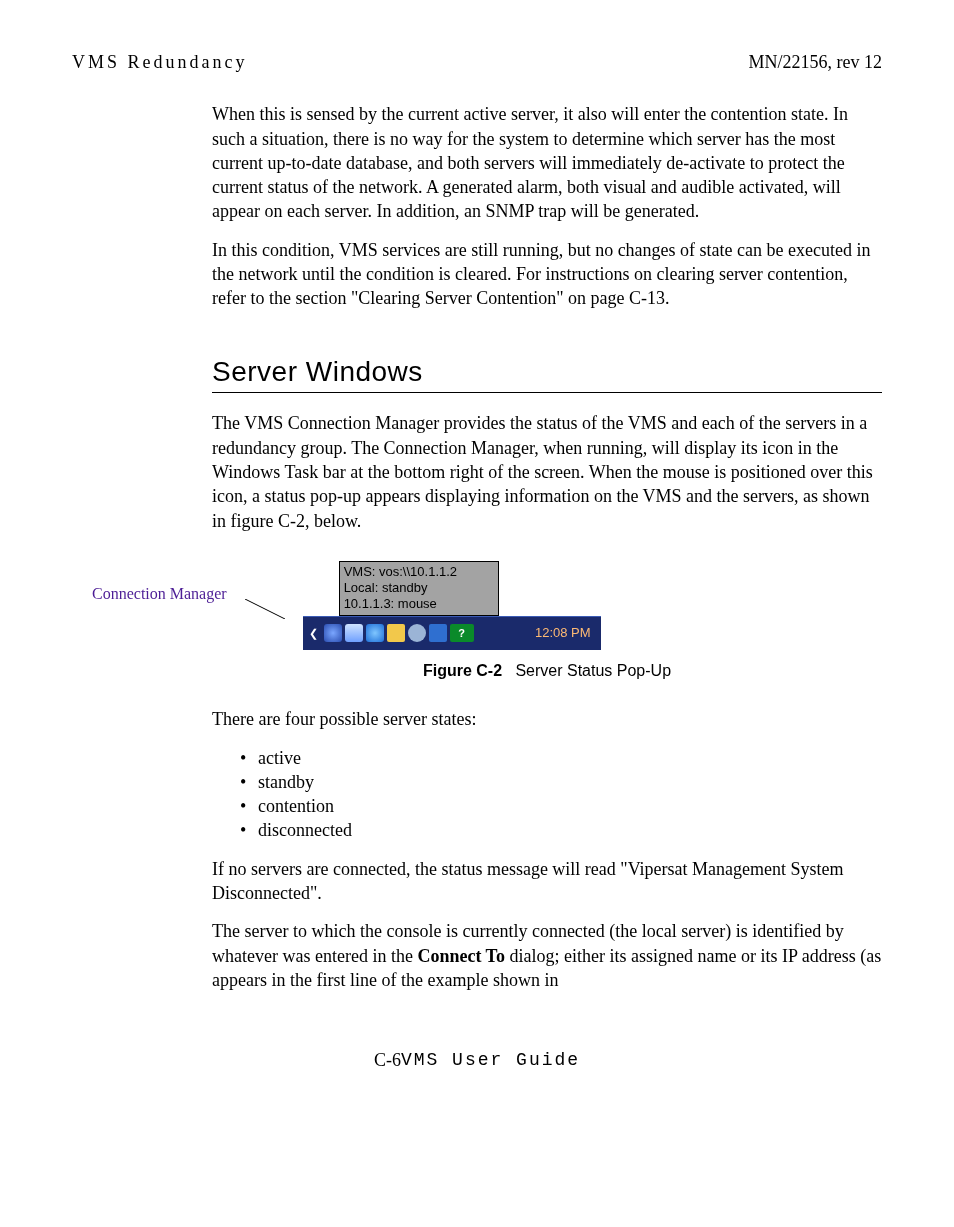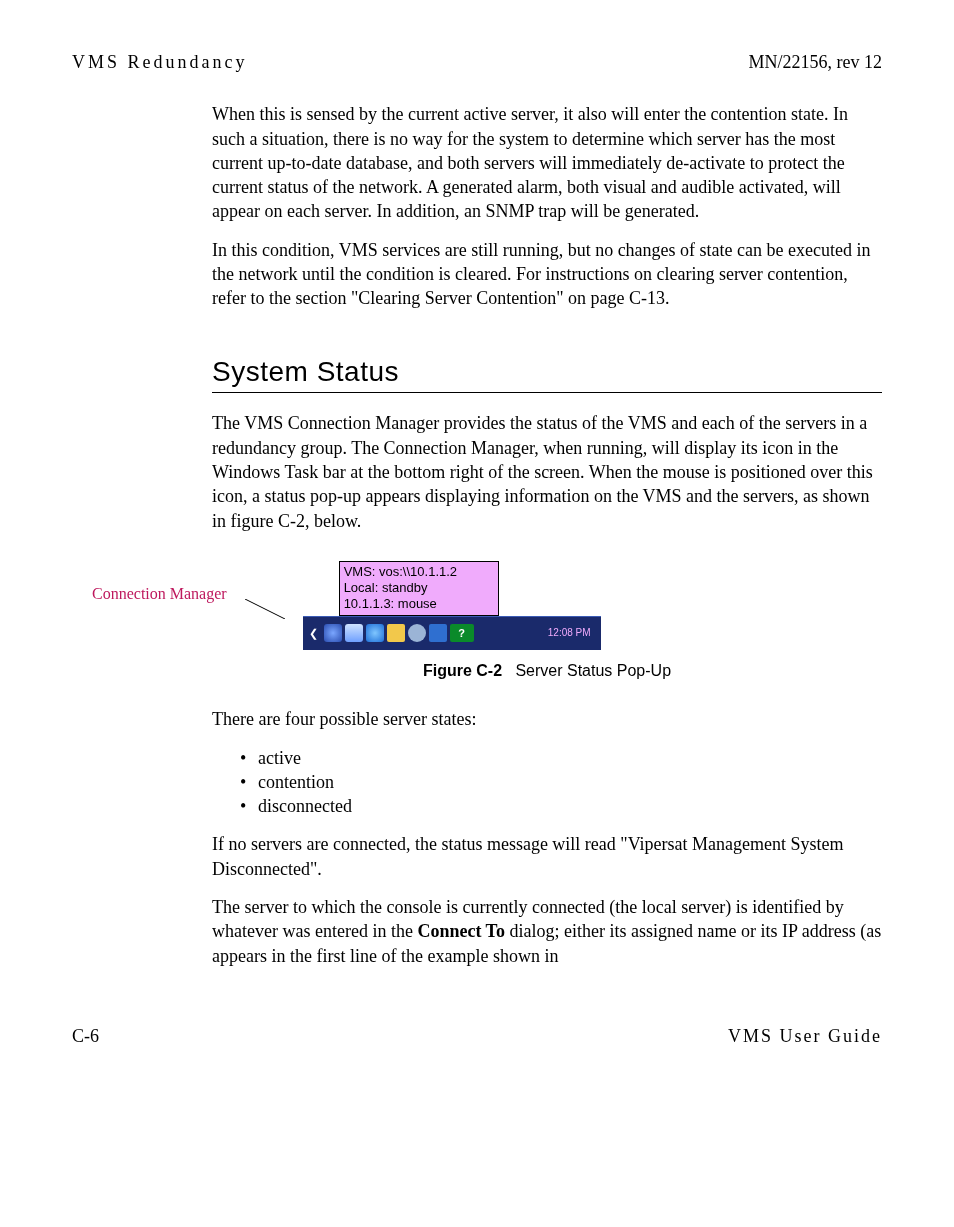--- a/index.html
+++ b/index.html
@@ -39,38 +39,38 @@
     letter-spacing: 0.5px;
   }
   .figure-area {
     margin: 28px 0 10px 0;
     display: flex;
     justify-content: flex-start;
     align-items: center;
     gap: 18px;
   }
   .conn-mgr-label {
-    color: #be185d;
+    color: #4c1d95;
     font-size: 16px;
     white-space: nowrap;
     margin-left: -120px;
     position: relative;
     top: -12px;
   }
   .pointer-line {
     width: 40px;
     height: 20px;
     position: relative;
     top: 4px;
   }
   .taskbar-wrap {
     display: inline-block;
   }
   .tooltip-box {
-    background: #f0abfc;
+    background: #a3a3a3;
     border: 1px solid #000;
     font-family: Tahoma, Arial, sans-serif;
     font-size: 13px;
     padding: 2px 4px;
     line-height: 1.25;
     width: 150px;
     margin-left: 36px;
     margin-bottom: 0;
   }
   .taskbar {
@@ -99,23 +99,23 @@
     color:#fff;
   }
   .ic1 { background: radial-gradient(circle,#7aa6ff,#2a4db0); }
   .ic2 { background: linear-gradient(#cfe3ff,#6fa0ff); }
   .ic3 { background: radial-gradient(circle,#7fc6ff,#1e6fd8); }
   .ic4 { background: #f2c84b; border-radius:2px; }
   .ic5 { background: #9bb4d6; border-radius:50%; }
   .ic6 { background: #2f6fd0; border-radius:2px; }
   .ic7 { background: #0a8a2a; color:#fff; font-weight:bold; border-radius:2px; padding:0 3px; font-family:Arial; }
   .clock {
-    color:#f0abfc;
+    color:#fdba74;
     font-family: Tahoma, Arial, sans-serif;
-    font-size: 10px;
+    font-size: 13px;
     margin-left:auto;
     padding-right:6px;
   }
   .figure-caption {
     text-align: center;
     font-family: Arial, Helvetica, sans-serif;
     font-size: 16px;
     margin: 10px 0 26px 0;
   }
   .figure-caption .fig-label { font-weight: bold; }
@@ -129,41 +129,41 @@
     padding: 0;
   }
   ul.states li::before {
     content: "•";
     font-size: 18px;
     display:inline-block;
     width: 18px;
   }
   .footer-row {
     display:flex;
-    justify-content: space-between;
+    justify-content: center;
     margin-top: 56px;
     font-size: 18px;
   }
-  .footer-right { letter-spacing: 2px; }
+  .footer-right { letter-spacing: 2px; font-family: Liberation Mono, monospace; }
   .bold { font-weight: bold; }
 </style>
 </head>
 <body>
 
 <div class="header-row">
   <span class="header-left">VMS Redundancy</span>
   <span class="header-right">MN/22156, rev 12</span>
 </div>
 
 <div class="content">
 
   <p class="para">When this is sensed by the current active server, it also will enter the contention state. In such a situation, there is no way for the system to determine which server has the most current up-to-date database, and both servers will immediately de-activate to protect the current status of the network. A generated alarm, both visual and audible activated, will appear on each server. In addition, an SNMP trap will be generated.</p>
   <p class="para">In this condition, VMS services are still running, but no changes of state can be executed in the network until the condition is cleared. For instructions on clearing server contention, refer to the section "Clearing Server Contention" on page C-13.</p>
 
-  <h2 class="section-title">System Status</h2>
+  <h2 class="section-title">Server Windows</h2>
 
   <p class="para" style="margin-top:18px;">The VMS Connection Manager provides the status of the VMS and each of the servers in a redundancy group. The Connection Manager, when running, will display its icon in the Windows Task bar at the bottom right of the screen. When the mouse is positioned over this icon, a status pop-up appears displaying information on the VMS and the servers, as shown in figure C-2, below.</p>
 
   <div class="figure-area">
     <span class="conn-mgr-label">Connection Manager</span>
     <svg class="pointer-line" viewBox="0 0 40 20">
       <line x1="0" y1="0" x2="40" y2="20" stroke="#000" stroke-width="1"></line>
     </svg>
     <div class="taskbar-wrap">
       <div class="tooltip-box">
@@ -187,20 +187,21 @@
 
   <div class="figure-caption">
     <span class="fig-label">Figure C-2</span>
     &nbsp;&nbsp;<span>Server Status Pop-Up</span>
   </div>
 
   <p class="para">There are four possible server states:</p>
 
   <ul class="states">
     <li>active</li>
+    <li>standby</li>
     <li>contention</li>
     <li>disconnected</li>
   </ul>
 
   <p class="para">If no servers are connected, the status message will read "Vipersat Management System Disconnected".</p>
 
   <p class="para">
     <span>The server to which the console is currently connected (the local server) is identified by whatever was entered in the </span><span class="bold">Connect To</span><span> dialog; either its assigned name or its IP address (as appears in the first line of the example shown in</span>
   </p>
 

